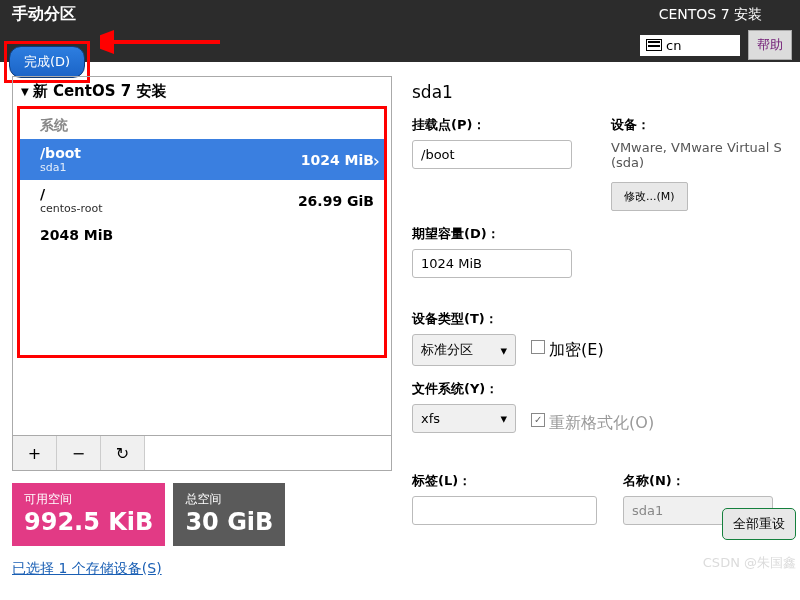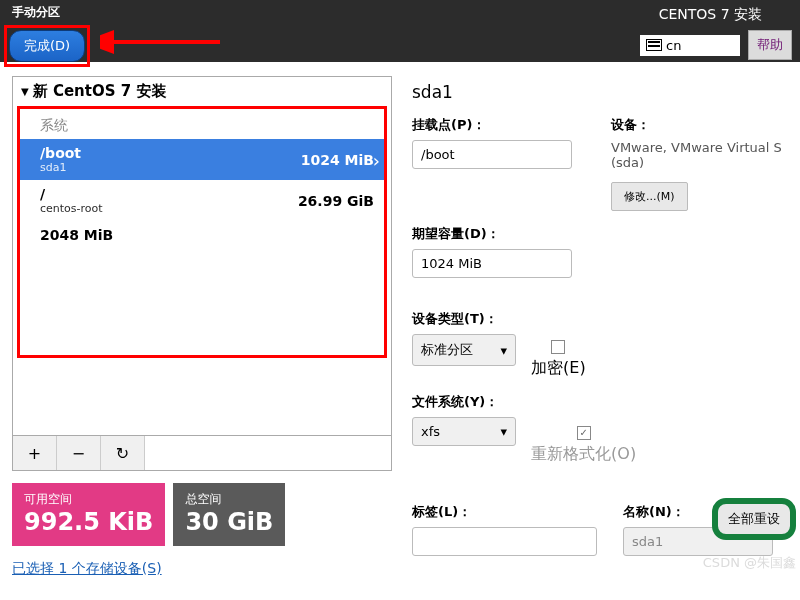--- a/index.html
+++ b/index.html
@@ -1,34 +1,34 @@
 <!DOCTYPE html>
 <html><head>
 <meta charset="utf-8">
 <style>
 * { box-sizing: border-box; margin: 0; padding: 0; font-family: "DejaVu Sans", sans-serif; }
 body { width: 800px; height: 600px; overflow: hidden; background: #fff; position: relative; }
 .topbar { height: 62px; background: #2c2c2c; color: #fff; display: flex; justify-content: space-between; padding: 0; position: relative; }
 .topbar-left { padding: 4px 12px; }
-.topbar-title { font-size: 12px; font-weight: 600; margin-bottom: 4px; }
+.topbar-title { font-size: 16px; font-weight: 600; margin-bottom: 16px; }
 .done-btn { background: linear-gradient(#2d7ee0, #1b64c7); border: 1px solid #0d3a78; color: #fff; padding: 6px 14px; font-size: 13px; border-radius: 12px; cursor: pointer; }
 .done-wrap { border: 3px solid #ff0000; padding: 2px; display: inline-block; margin-left: -8px; }
 .topbar-right { padding: 6px 8px 0 0; text-align: right; }
 .topbar-right-title { font-size: 14px; font-weight: 500; margin-bottom: 6px; margin-right: 30px; }
 .kb-help { display: flex; gap: 8px; align-items: center; }
 .kb-ind { background: #fff; color: #000; padding: 3px 6px; display: flex; align-items: center; gap: 4px; font-size: 13px; min-width: 100px; }
 .help-btn { background: #dcdcdc; color: #701a75; padding: 5px 8px; font-size: 13px; border: 1px solid #aaa; }
 .arrow { position: absolute; top: 30px; left: 100px; pointer-events: none; }
 .main { display: flex; padding: 14px 12px 0 12px; gap: 14px; height: 538px; }
 .left { width: 380px; display: flex; flex-direction: column; }
 .tree-wrap { border: 1px solid #aaa; height: 360px; position: relative; }
 .section-toggle { padding: 5px 8px; font-size: 15px; font-weight: 600; display: flex; align-items: center; gap: 4px; }
 .section-toggle .tri { font-size: 10px; }
 .red-box { border: 3px solid #ff0000; margin: 0 4px; height: 252px; }
-.group-label { color: #888; font-weight: 400; padding: 8px 10px 4px 20px; font-size: 14px; }
+.group-label { color: #888; font-weight: 700; padding: 8px 10px 4px 20px; font-size: 14px; }
 .part-row { display: flex; justify-content: space-between; align-items: center; padding: 6px 10px 6px 20px; position: relative; }
 .part-row.sel { background: #3a7fe0; color: #fff; }
 .part-name { font-weight: 600; font-size: 14px; }
 .part-sub { font-size: 11px; opacity: 0.85; }
 .part-size { font-weight: 600; font-size: 14px; }
 .chev { position: absolute; right: 4px; top: 50%; transform: translateY(-50%); color: #fff; font-size: 18px; }
 .btn-row { border: 1px solid #aaa; border-top: none; display: flex; }
 .btn-row button { width: 44px; height: 34px; background: #f0f0f0; border: none; border-right: 1px solid #ccc; font-size: 16px; cursor: pointer; }
 .space-row { display: flex; gap: 8px; margin-top: 12px; }
 .space-box { padding: 8px 12px 10px 12px; color: #fff; }
@@ -40,23 +40,23 @@
 .right { flex: 1; padding: 6px 4px 0 6px; }
 .right h2 { font-size: 17px; font-weight: 500; margin-bottom: 14px; }
 .form-row { display: flex; gap: 26px; margin-bottom: 14px; }
 .form-col { flex: 1; }
 .field-label { font-size: 13px; font-weight: 600; margin-bottom: 6px; display: block; }
 .field-sub { color: #555; font-size: 13px; }
 input[type=text] { border: 1px solid #bbb; padding: 6px 8px; font-size: 13px; border-radius: 3px; }
 input.inp { width: 160px; }
 .btn { background: #e8e8e8; border: 1px solid #bbb; padding: 6px 12px; font-size: 11px; border-radius: 2px; cursor: pointer; }
 .sel-box { border: 1px solid #bbb; padding: 6px 8px; font-size: 13px; background: #f0f0f0; display: inline-flex; align-items: center; justify-content: space-between; width: 104px; border-radius: 3px; }
-.chk { display: inline-flex; align-items: center; gap: 4px; margin-left: 10px; flex-direction: column; }
+.chk { display: inline-flex; gap: 4px; margin-left: 10px; }
 .chk-box { width: 14px; height: 14px; border: 1px solid #888; display: inline-flex; align-items: center; justify-content: center; font-size: 10px; }
-.footer-btn { position: absolute; right: 4px; bottom: 60px; background: #e8e8e8; border: 6px solid #15803d; padding: 6px 10px; font-size: 13px; border-radius: 14px; }
+.footer-btn { position: absolute; right: 4px; bottom: 60px; background: #e8e8e8; border: 1px solid #15803d; padding: 6px 10px; font-size: 13px; border-radius: 5px; }
 .watermark { position: absolute; right: 4px; bottom: 28px; color: #ccc; font-size: 13px; opacity: 0.7; }
 .kb-icon { display:inline-block; width:16px; height:12px; border:1px solid #000; position:relative; }
 .kb-icon:before { content:''; position:absolute; top:1px; left:1px; right:1px; bottom:1px; background:linear-gradient(#000 0 25%, transparent 25% 50%, #000 50% 75%, transparent 75%); }
 </style>
 </head>
 <body>
 
 <div class="topbar">
   <div class="topbar-left">
     <div class="topbar-title">手动分区</div>

